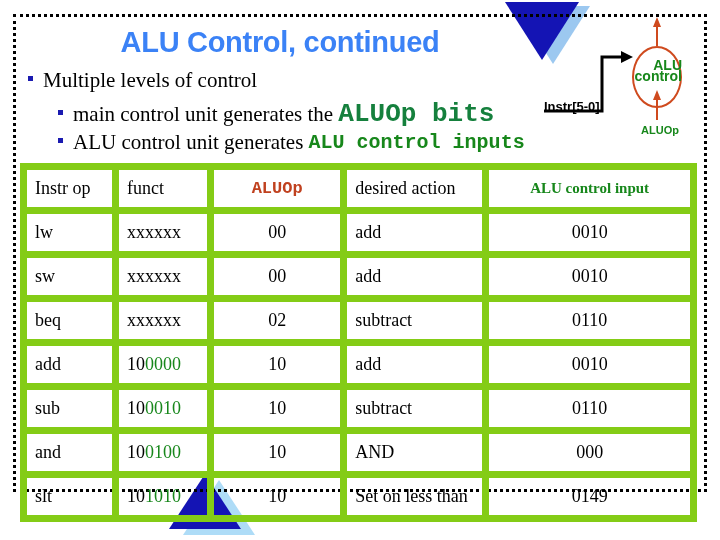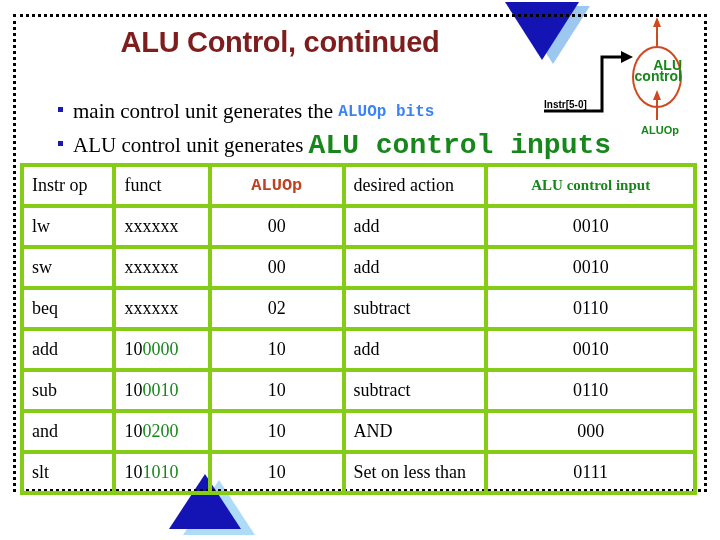--- a/index.html
+++ b/index.html
@@ -65,21 +65,21 @@
 
   
   #title {
     position: absolute;
     left: 0; top: 26px;
     width: 560px;
     text-align: center;
     font-family: "Liberation Sans", sans-serif;
     font-weight: bold;
     font-size: 29px;
-    color: #7f1d1d;
+    color: #3b82f6;
     letter-spacing: -0.3px;
   }
 
   
   .bullet-row {
     position: absolute;
     white-space: nowrap;
   }
   #b1 { left: 28px; top: 68px; }
   #b2 { left: 58px; top: 99px; }
@@ -96,28 +96,28 @@
   }
   .btxt {
     font-family: "Liberation Serif", serif;
     font-size: 21px;
     color: #000000;
     vertical-align: middle;
   }
   #b1 .btxt { font-size: 21px; }
   .mono-red {
     font-family: "Liberation Mono", monospace;
-    font-size: 16px;
-    font-weight: bold;
-    color: #3b82f6;
+    font-size: 26px;
+    font-weight: bold;
+    color: #15803d;
     vertical-align: middle;
   }
   .mono-green {
     font-family: "Liberation Mono", monospace;
-    font-size: 28px;
+    font-size: 20px;
     font-weight: bold;
     color: #17871B;
     vertical-align: middle;
   }
 
   
   #schem {
     position: absolute;
     left: 540px; top: 16px;
     width: 170px;
@@ -149,36 +149,36 @@
     text-align: center;
     font-family: "Liberation Sans", sans-serif;
     font-weight: bold;
     font-size: 11px;
     color: #17871B;
   }
   #instr-label {
     position: absolute;
     left: 4px; top: 83px;
     font-family: "Liberation Sans", sans-serif;
-    font-size: 10px;
+    font-size: 13px;
     font-weight: bold;
     color: #000000;
     white-space: nowrap;
   }
 
   
   #tbl {
     position: absolute;
     left: 20px; top: 163px;
     width: 677px;
     border-collapse: collapse;
     table-layout: fixed;
   }
   #tbl td, #tbl th {
-    border: 4px solid #84cc16;
+    border: 7px solid #84cc16;
     padding: 8px 8px;
     height: 34px;
     font-family: "Liberation Serif", serif;
     font-size: 18px;
     color: #000000;
     text-align: left;
     font-weight: normal;
     vertical-align: middle;
     box-sizing: border-box;
   }
@@ -221,20 +221,23 @@
 
   <div class="tri tri-top-shadow"></div>
   <div class="tri tri-top-main"></div>
   <div class="tri tri-bottom-shadow"></div>
   <div class="tri tri-bottom-main"></div>
 
   <div id="frame"></div>
 
   <div id="title">ALU Control, continued</div>
 
+  <div class="bullet-row" id="b1">
+    <span class="bsq"></span><span class="btxt">Multiple levels of control</span>
+  </div>
 
   <div class="bullet-row" id="b2">
     <span class="bsq"></span><span class="btxt">main control unit generates the </span><span class="mono-red">ALUOp bits</span>
   </div>
 
   <div class="bullet-row" id="b3">
     <span class="bsq"></span><span class="btxt">ALU control unit generates </span><span class="mono-green">ALU control inputs</span>
   </div>
 
   <div id="schem">
@@ -299,28 +302,28 @@
         </tr>
         <tr>
           <td class="c-instr">sub</td>
           <td class="c-funct v-funct"><span class="fn-black">10</span><span class="fn-green">0010</span></td>
           <td class="c-aluop v-aluop">10</td>
           <td class="c-desired">subtract</td>
           <td class="c-input v-input">0110</td>
         </tr>
         <tr>
           <td class="c-instr">and</td>
-          <td class="c-funct v-funct"><span class="fn-black">10</span><span class="fn-green">0200</span></td>
+          <td class="c-funct v-funct"><span class="fn-black">10</span><span class="fn-green">0100</span></td>
           <td class="c-aluop v-aluop">10</td>
           <td class="c-desired">AND</td>
           <td class="c-input v-input">000</td>
         </tr>
         <tr>
           <td class="c-instr">slt</td>
           <td class="c-funct v-funct"><span class="fn-black">10</span><span class="fn-green">1010</span></td>
           <td class="c-aluop v-aluop">10</td>
           <td class="c-desired">Set on less than</td>
-          <td class="c-input v-input">0111</td>
+          <td class="c-input v-input">0149</td>
         </tr>
       </tbody>
   </table>
 
 </div>
 
 </body></html>

